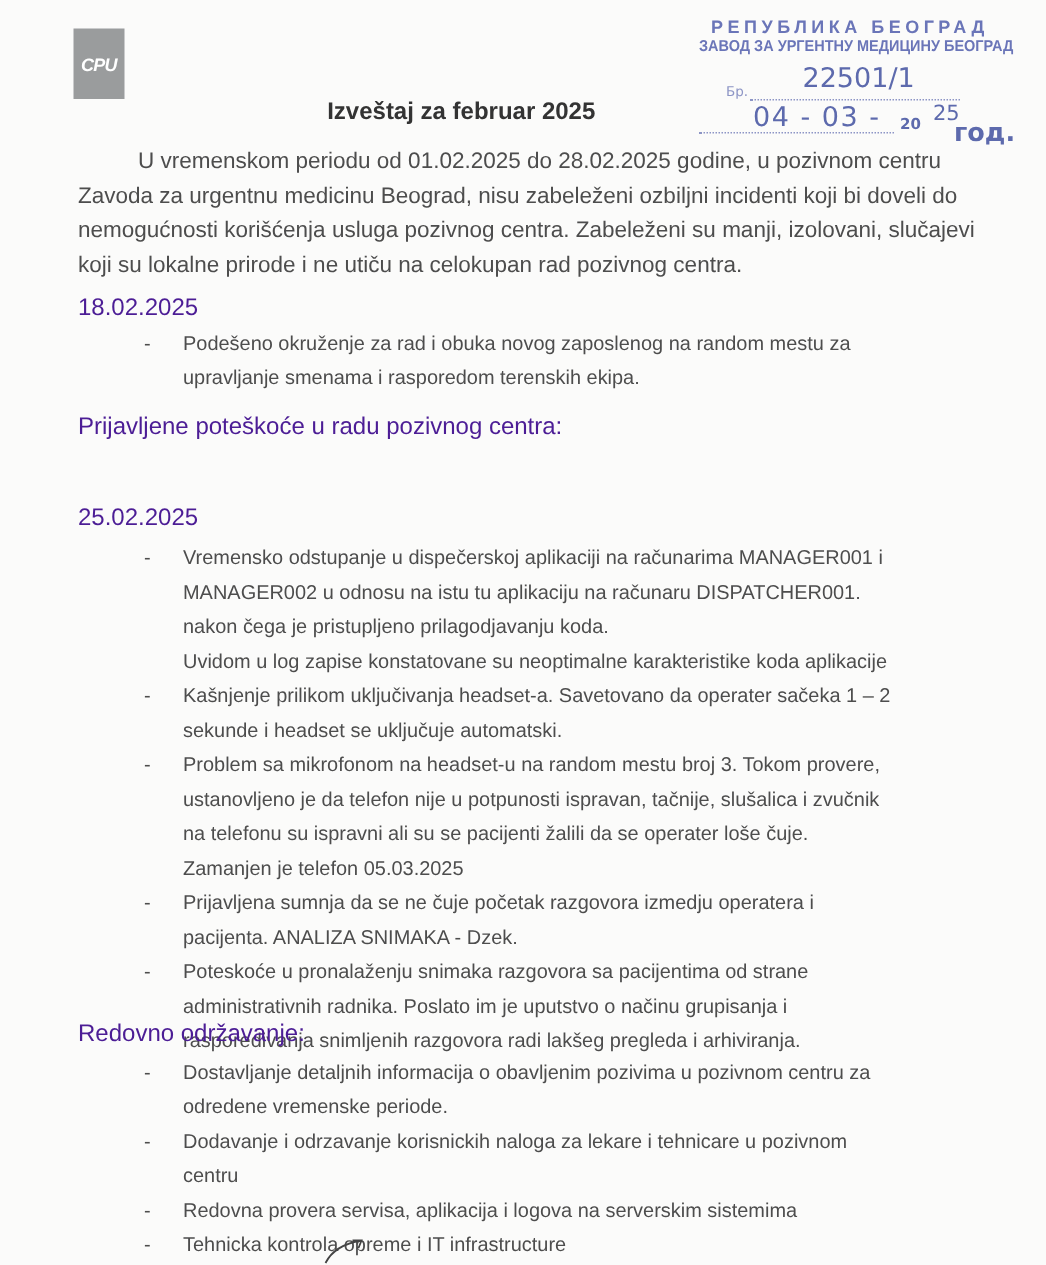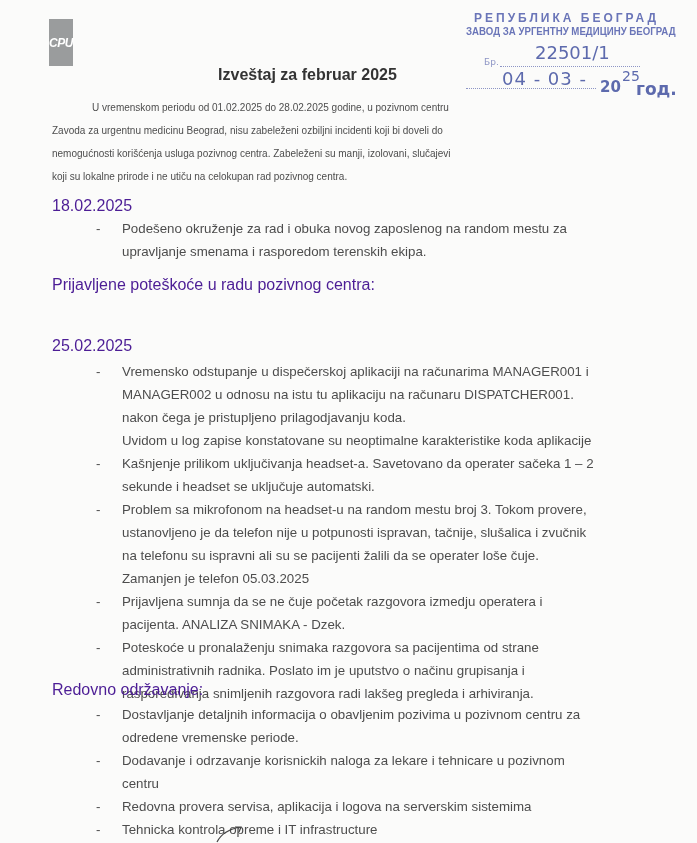--- a/index.html
+++ b/index.html
@@ -5,51 +5,51 @@
     html, body { margin: 0; padding: 0; }
     body {
       width: 697px; height: 843px; overflow: hidden;
       background: #fbfbfa;
       font-family: "Liberation Sans", sans-serif;
       color: #4a4a4a;
       position: relative;
     }
     .page { position: absolute; inset: 0; }
     .logo {
-      position: absolute; left: 49px; top: 19px; width: 24px; height: 47px;
+      position: absolute; left: 49px; top: 19px; width: 34px; height: 47px;
       background: #9a9c9d;
       display: flex; align-items: center; justify-content: center;
     }
     .logo span {
       color: #fff; font-weight: bold; font-style: italic; font-size: 12px;
       letter-spacing: -0.5px;
     }
     .stamp {
       position: absolute; left: 460px; top: 8px; width: 230px; color: #6a75b8;
       font-family: "Liberation Sans", sans-serif;
     }
     .stamp .l1 { position: absolute; left: 14px; top: 3px; font-size: 12px; font-weight: bold; letter-spacing: 3px; white-space: nowrap; }
     .stamp .l2 { position: absolute; left: 6px; top: 17px; font-size: 10.5px; font-weight: bold; white-space: nowrap; transform: scaleX(0.92); transform-origin: left; }
     .stamp .hw { position: absolute; font-family: "DejaVu Sans", sans-serif; color: #5d6aad; font-weight: normal; }
     .stamp .num { left: 75px; top: 34px; font-size: 18px; text-align: center; }
     .stamp .br { left: 24px; top: 49px; font-size: 9px; color: #8d95c5; }
     .stamp .dots1 { position: absolute; left: 40px; top: 58px; width: 140px; border-bottom: 1px dotted #8d95c5; }
     .stamp .date { left: 42px; top: 60px; font-size: 18px; letter-spacing: 1px; }
     .stamp .dots2 { position: absolute; left: 6px; top: 80px; width: 130px; border-bottom: 1px dotted #8d95c5; }
-    .stamp .twenty { left: 140px; top: 70px; font-size: 15px; font-weight: bold; }
+    .stamp .twenty { left: 140px; top: 70px; font-size: 10px; font-weight: bold; }
     .stamp .yr { left: 162px; top: 60px; font-size: 14px; }
     .stamp .god { left: 176px; top: 71px; font-size: 17px; font-weight: bold; }
 
     .title {
       position: absolute; left: 0; width: 615px; top: 66px; text-align: center;
       font-size: 16px; font-weight: bold; color: #333;
     }
     .title span { margin-left: 0px; }
     p, .line { margin: 0; }
-    .text { font-size: 10px; line-height: 23px; color: #4d4d4d; }
+    .text { font-size: 15px; line-height: 23px; color: #4d4d4d; }
     .intro { position: absolute; left: 52px; top: 96px; width: 600px; }
     .intro .indent { padding-left: 40px; }
     .heading { position: absolute; left: 52px; font-size: 16px; color: #4c1d95; }
     ul.items { list-style: none; margin: 0; padding: 0; position: absolute; left: 96px; width: 500px; }
     ul.items li { position: relative; padding-left: 26px; font-size: 13.3px; line-height: 23px; color: #4d4d4d; }
     ul.items li .dash { position: absolute; left: 0; top: 0; }
     .sig { position: absolute; left: 215px; top: 826px; width: 30px; height: 17px; }
   </style>
 </head>
 <body>

